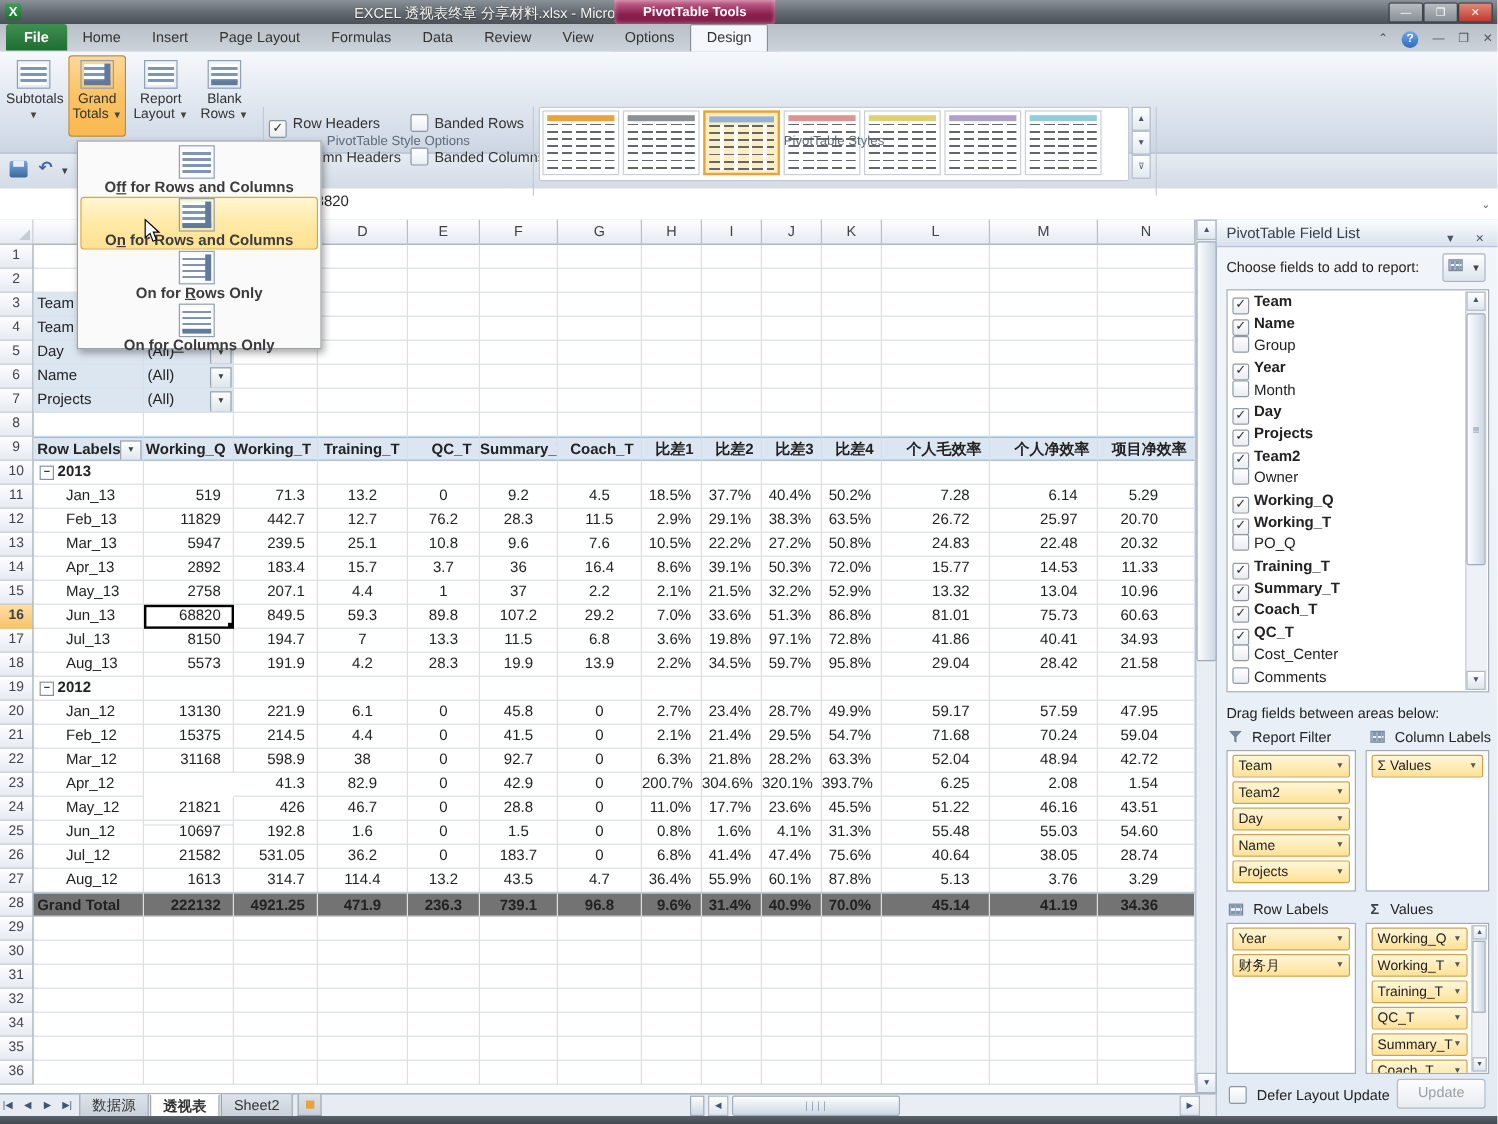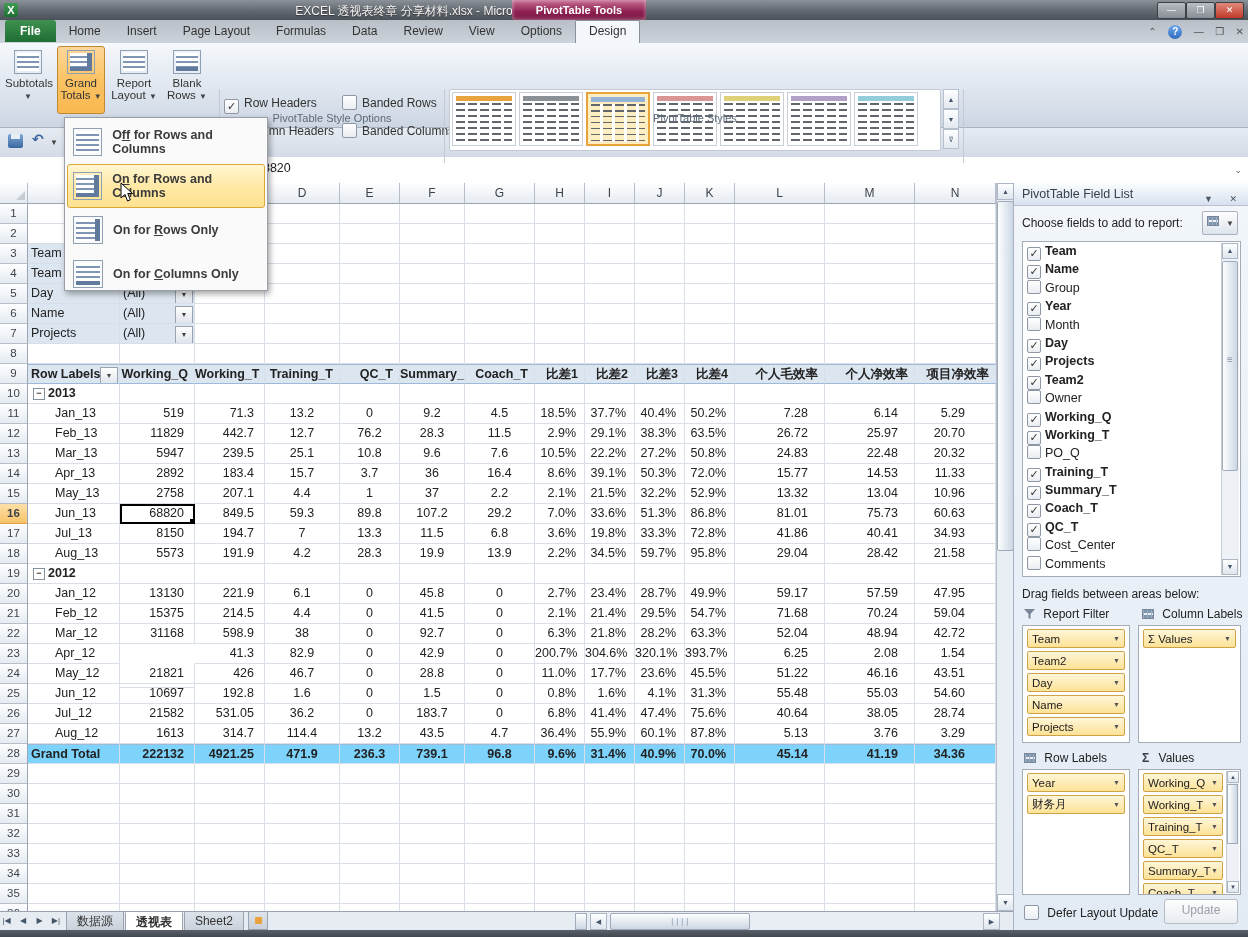--- a/index.html
+++ b/index.html
@@ -93,21 +93,21 @@
     margin:8px 2px 0 auto;}
   .g-row{display:flex;height:20px;}
   .rnum{box-sizing:border-box;width:28px;background:linear-gradient(#fdfeff,#e6ebf2);
     border-right:1px solid #9aa6b4;border-bottom:1px solid #b7bec9;color:#3e434b;font-size:11.5px;
     text-align:center;line-height:19px;}
   .rnum.sel{background:linear-gradient(#fde0a9,#f8c369);border-bottom-color:#e0a249;font-weight:bold;}
   .cell{box-sizing:border-box;border-right:1px solid #d9dfe8;border-bottom:1px solid #d9dfe8;
     font-size:12.5px;line-height:19px;white-space:nowrap;overflow:hidden;position:relative;}
   .cell.blue{background:#dce6f1;}
   .cell.hdr9{background:#dce6f1;font-weight:bold;border-top:1px solid #9fb9d9;border-bottom:1px solid #9fb9d9;}
-  .cell.tot{background:#7dd3fc;font-weight:bold;border-top:1px solid #9fb9d9;}
+  .cell.tot{background:#737373;font-weight:bold;border-top:1px solid #9fb9d9;}
   .al-l{padding-left:3px;text-align:left;}
   .al-ind{padding-left:27px;text-align:left;}
   .al-c{text-align:center;}
   .r6{text-align:right;padding-right:6px;} .r8{text-align:right;padding-right:8px;}
   .r10{text-align:right;padding-right:10px;} .r16{text-align:right;padding-right:16px;}
   .r30{text-align:right;padding-right:30px;}
   .grp-box{display:inline-block;width:10px;height:10px;border:1px solid #83929f;background:#fff;
     font-size:9px;line-height:8px;text-align:center;color:#333;margin:0 3px 0 2px;vertical-align:1px;}
   .dd-btn{position:absolute;right:1px;top:2px;width:16px;height:16px;border:1px solid #9aa4b0;
     background:linear-gradient(#fefefe,#dfe5ec);font-size:7px;color:#444;text-align:center;line-height:15px;}
@@ -119,21 +119,21 @@
   .sc-btn{width:17px;height:17px;background:linear-gradient(#fdfefe,#dfe6ef);border:1px solid #aeb8c5;
     box-sizing:border-box;font-size:7px;color:#44556b;text-align:center;line-height:15px;}
   #vthumb{left:0;top:18px;width:17px;height:350px;background:linear-gradient(to right,#fdfefe,#ccd7e4);
     border:1px solid #9fabbb;border-radius:2px;box-sizing:border-box;}
   #vs-down{position:absolute;bottom:0;}
 
   
   #gt-menu{left:64px;top:117px;width:204px;height:174px;background:#fafafa;border:1px solid #9ba0a8;
     box-shadow:2px 3px 6px rgba(0,0,0,.35);z-index:50;padding:2px;box-sizing:border-box;}
   .m-item{height:42px;display:flex;align-items:center;border:1px solid transparent;border-radius:3px;
-    font-size:12.5px;font-weight:600;color:#3b3b3b;}
+    font-size:12.5px;font-weight:600;color:#3b3b3b;flex-direction:column;}
   .m-item.hl{background:linear-gradient(#fff6d1,#ffe9a6 50%,#ffe291);border-color:#dda838;}
   .m-item .mini{width:30px;height:28px;margin:0 10px 0 5px;}
   .m-item u{text-decoration:underline;}
   #cursor{left:120px;top:182px;z-index:60;}
 
   
   #pane{left:1013px;top:183px;width:235px;height:747px;background:linear-gradient(#f2f6fb,#e2eaf4);
     border-left:1px solid #a8b2c0;box-sizing:border-box;z-index:10;}
   #pane-hd{left:0;top:0;width:235px;height:23px;background:linear-gradient(#fbfdfe,#d7e1ee);
     border-bottom:1px solid #b9c2ce;color:#37414d;font-size:12.5px;line-height:22px;padding-left:8px;box-sizing:border-box;}
@@ -597,21 +597,21 @@
         <div class="rnum">17</div>
         <div class="cell al-ind" style="width: 92px;">Jul_13</div>
         <div class="cell r10" style="width: 75px;">8150</div>
         <div class="cell r10" style="width: 70px;">194.7</div>
         <div class="cell al-c" style="width: 75px;">7</div>
         <div class="cell al-c" style="width: 60px;">13.3</div>
         <div class="cell al-c" style="width: 65px;">11.5</div>
         <div class="cell al-c" style="width: 70px;">6.8</div>
         <div class="cell r8" style="width: 50px;">3.6%</div>
         <div class="cell r8" style="width: 50px;">19.8%</div>
-        <div class="cell r8" style="width: 50px;">33.3%</div>
+        <div class="cell r8" style="width: 50px;">97.1%</div>
         <div class="cell r8" style="width: 50px;">72.8%</div>
         <div class="cell r16" style="width: 90px;">41.86</div>
         <div class="cell r16" style="width: 90px;">40.41</div>
         <div class="cell r30" style="width: 81px;">34.93</div>
       </div>
       <div class="g-row">
         <div class="rnum">18</div>
         <div class="cell al-ind" style="width: 92px;">Aug_13</div>
         <div class="cell r10" style="width: 75px;">5573</div>
         <div class="cell r10" style="width: 70px;">191.9</div>
@@ -843,37 +843,20 @@
         <div class="cell" style="width: 50px;"></div>
         <div class="cell" style="width: 50px;"></div>
         <div class="cell" style="width: 50px;"></div>
         <div class="cell" style="width: 50px;"></div>
         <div class="cell" style="width: 90px;"></div>
         <div class="cell" style="width: 90px;"></div>
         <div class="cell" style="width: 81px;"></div>
       </div>
       <div class="g-row">
         <div class="rnum">32</div>
-        <div class="cell" style="width: 92px;"></div>
-        <div class="cell" style="width: 75px;"></div>
-        <div class="cell" style="width: 70px;"></div>
-        <div class="cell" style="width: 75px;"></div>
-        <div class="cell" style="width: 60px;"></div>
-        <div class="cell" style="width: 65px;"></div>
-        <div class="cell" style="width: 70px;"></div>
-        <div class="cell" style="width: 50px;"></div>
-        <div class="cell" style="width: 50px;"></div>
-        <div class="cell" style="width: 50px;"></div>
-        <div class="cell" style="width: 50px;"></div>
-        <div class="cell" style="width: 90px;"></div>
-        <div class="cell" style="width: 90px;"></div>
-        <div class="cell" style="width: 81px;"></div>
-      </div>
-      <div class="g-row">
-        <div class="rnum">33</div>
         <div class="cell" style="width: 92px;"></div>
         <div class="cell" style="width: 75px;"></div>
         <div class="cell" style="width: 70px;"></div>
         <div class="cell" style="width: 75px;"></div>
         <div class="cell" style="width: 60px;"></div>
         <div class="cell" style="width: 65px;"></div>
         <div class="cell" style="width: 70px;"></div>
         <div class="cell" style="width: 50px;"></div>
         <div class="cell" style="width: 50px;"></div>
         <div class="cell" style="width: 50px;"></div>

